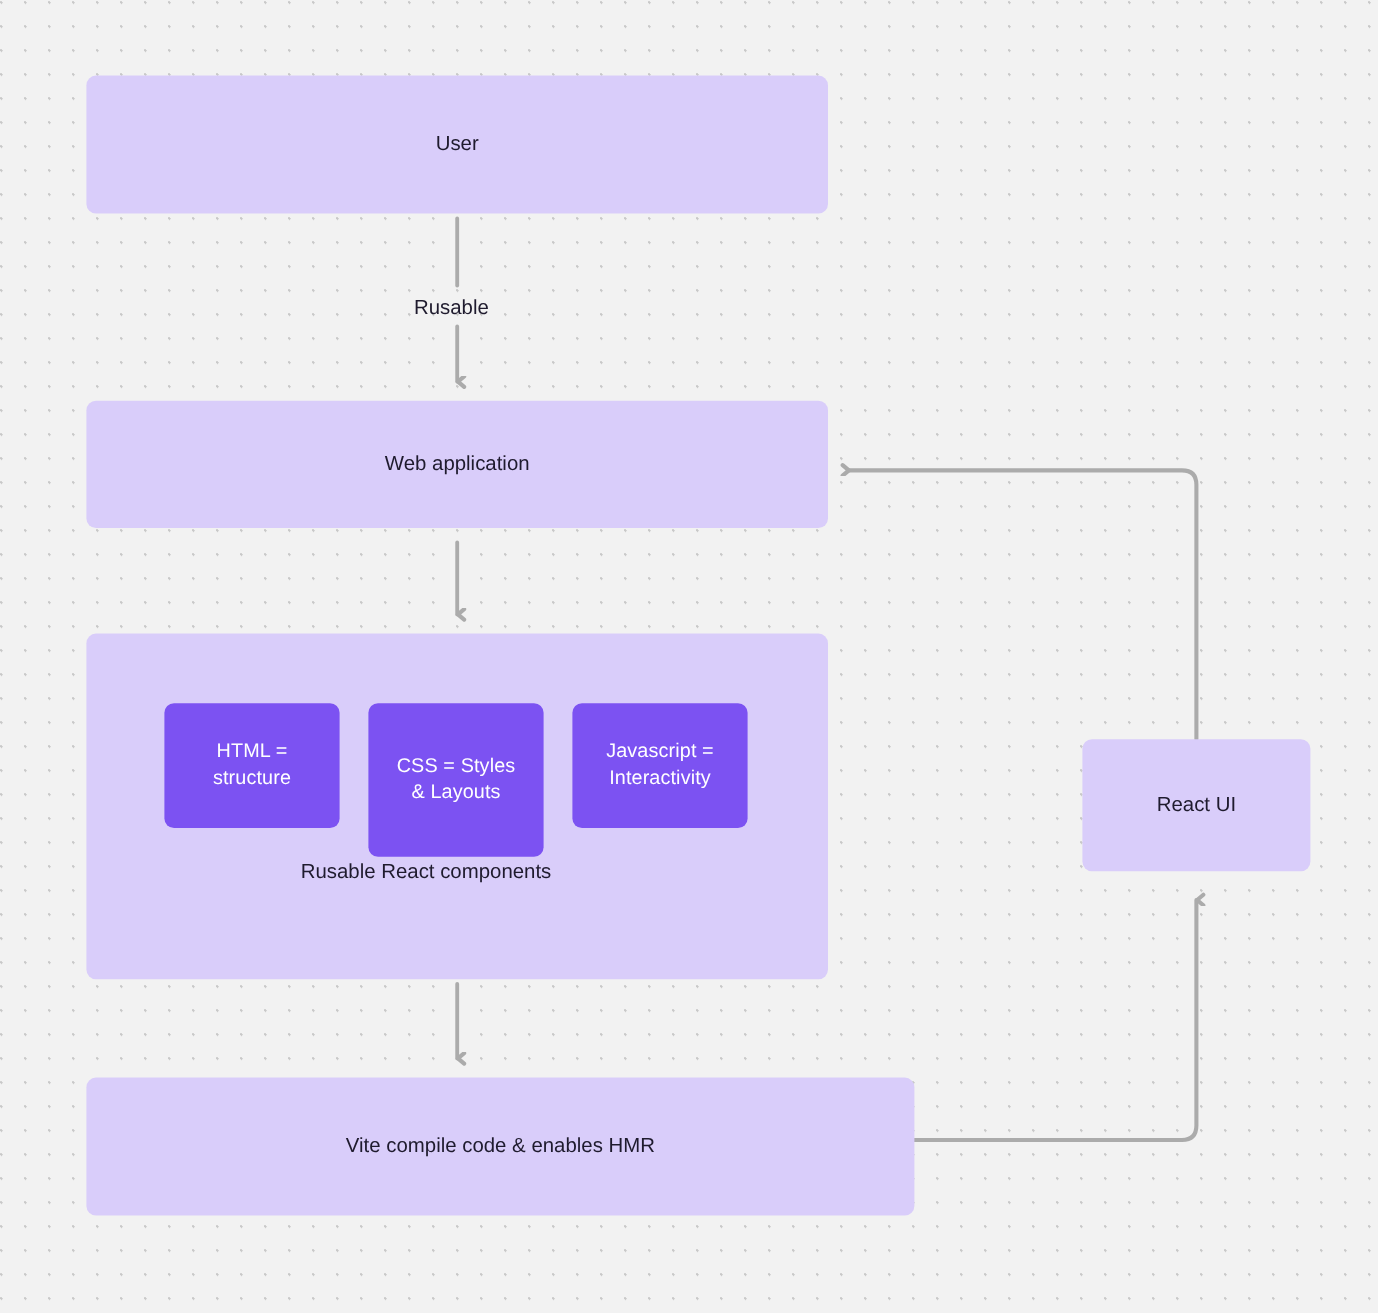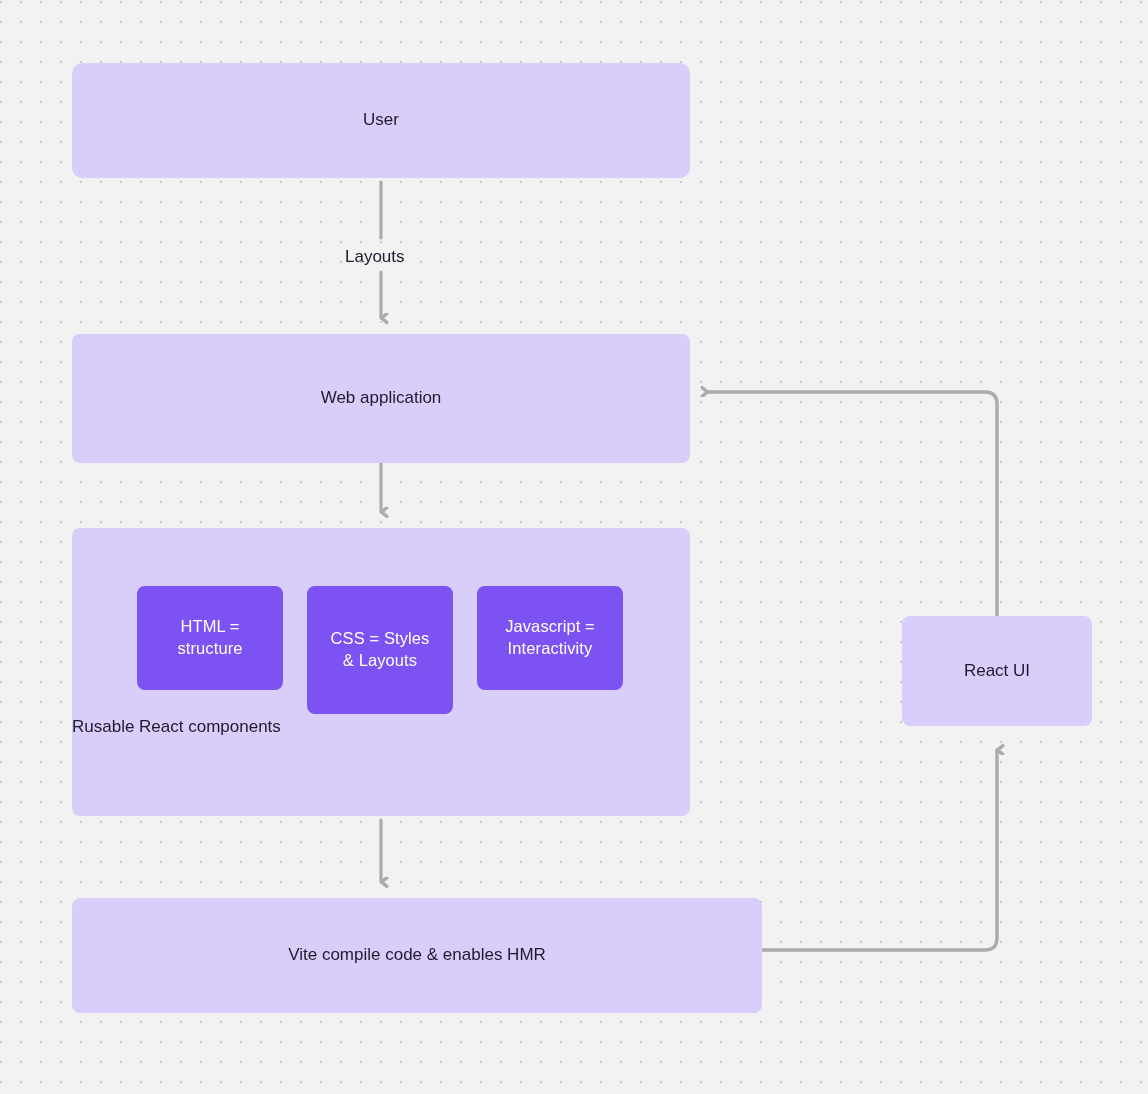--- a/index.html
+++ b/index.html
@@ -60,36 +60,37 @@
     letter-spacing: 0.1px;
     margin-top: 20px;
   }
 
   .node-label {
     display: block;
     white-space: pre-line;
   }
 
   
-  #node-user            { left: 72px;  top: 63px;  width: 618px; height: 115px; border-radius: 10px; }
-  #node-webapp          { left: 72px;  top: 334px; width: 618px; height: 129px; }
+  #node-user            { left: 72px;  top: 63px;  width: 618px; height: 115px; }
+  #node-webapp          { left: 72px;  top: 334px; width: 618px; height: 106px; }
   #node-react           { left: 72px;  top: 528px; width: 618px; height: 288px; }
   #node-vite            { left: 72px;  top: 898px; width: 690px; height: 115px; }
   #node-render          { left: 902px; top: 616px; width: 190px; height: 110px; }
 
   #node-html            { left: 137px; top: 566px; width: 146px; height: 104px; }
   #node-css             { left: 307px; top: 566px; width: 146px; height: 128px; }
   #node-js              { left: 477px; top: 566px; width: 146px; height: 104px; }
 
   
   .react-caption {
     position: absolute;
     left: 72px;
     top: 716px;
     width: 566px;
+    text-align: center;
     font-size: 17px;
     color: #1F1B2E;
     line-height: 1.35;
   }
 
   
   .edge-label {
     position: absolute;
     font-size: 17px;
     color: #1F1B2E;
@@ -166,15 +167,15 @@
   </div>
 
   <div class="node node-outer" id="node-vite">
     <span class="node-label">Vite compile code &amp; enables HMR</span>
   </div>
 
   <div class="node node-outer" id="node-render">
     <span class="node-label">React UI</span>
   </div>
 
-  <div class="edge-label" id="edge-label-prompt">Layouts</div>
+  <div class="edge-label" id="edge-label-prompt">Rusable</div>
 
 </div>
 
 </body></html>

